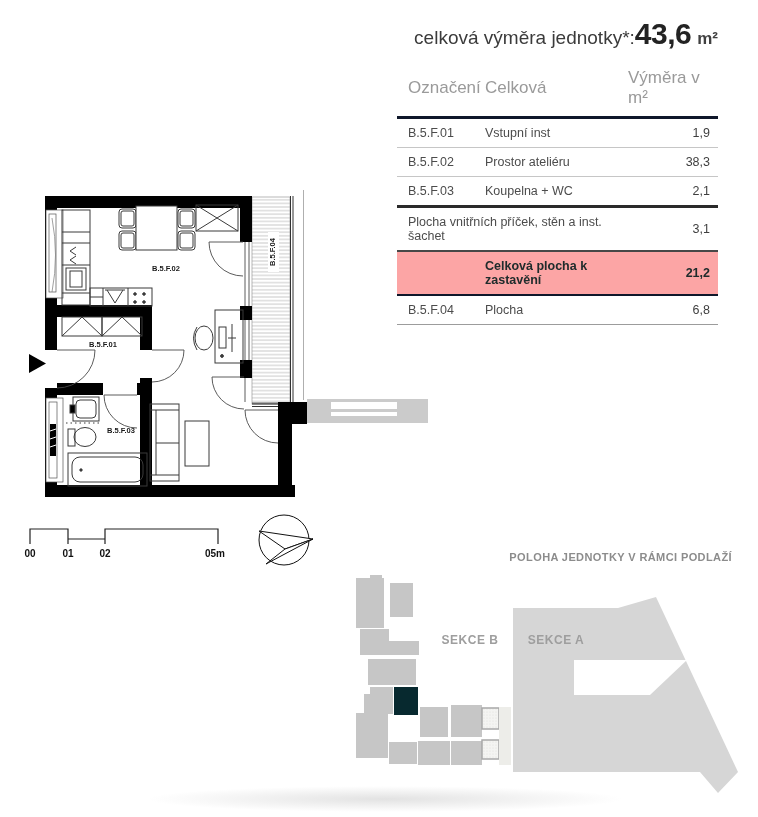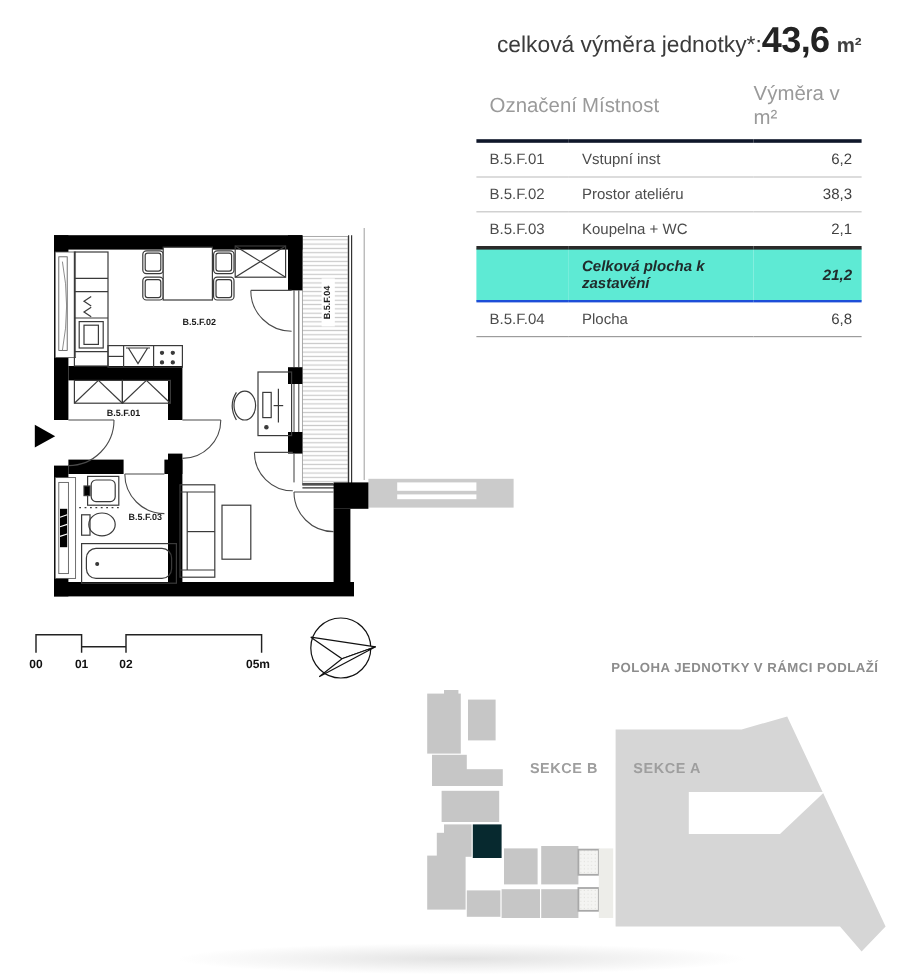--- a/index.html
+++ b/index.html
@@ -18,22 +18,22 @@
   table{border-collapse:collapse;width:321px;table-layout:fixed;}
   col.c1{width:77px;} col.c2{width:154px;} col.c3{width:90px;}
   th{font-weight:normal;color:#9a9a9a;font-size:17px;text-align:left;
      padding:6px 0 8px 11px;border-bottom:3px solid #0f172a;}
   th.num{padding-right:8px;padding-left:0;}
   td{font-size:12.5px;color:#4c4c4c;padding:7px 0 7px 11px;
      border-bottom:1px solid #c6c6c6;}
   td.num{text-align:right;padding-right:8px;padding-left:0;color:#3f3f3f;}
   tr.row-thick td{border-bottom:3px solid #2a2a2a;}
   tr.row-span td{border-bottom:2px solid #474747;}
-  tr.row-total td{background:#5eead4;border-bottom:2px solid #1d4ed8;
-                  font-weight:bold;color:#202c2c;font-style:italic;}
+  tr.row-total td{background:#fca5a5;border-bottom:2px solid #0f172a;
+                  font-weight:bold;color:#202c2c;}
   tr:last-child td{border-bottom:1px solid #9c9c9c;}
 
   
   #plan-svg{left:20px;top:185px;}
   .wall{fill:#000;}
   .furn{fill:none;stroke:#3a3a3a;stroke-width:1;}
   .arc{fill:none;stroke:#4a4a4a;stroke-width:0.9;}
   .planlbl{font-size:7.5px;font-weight:bold;fill:#1a1a1a;}
   .scalelbl{font-size:10px;font-weight:bold;fill:#111;}
 
@@ -57,39 +57,43 @@
 <div id="area-table" class="abs">
   <table>
     <colgroup>
         <col class="c1">
         <col class="c2">
         <col class="c3">
       </colgroup>
     <thead>
       <tr>
         <th>Označení</th>
-        <th>Místnost</th>
+        <th>Celková</th>
         <th class="num">Výměra v m²</th>
       </tr>
     </thead>
     <tbody>
         <tr class="row-normal">
           <td>B.5.F.01</td>
           <td>Vstupní inst</td>
-          <td class="num">6,2</td>
+          <td class="num">1,9</td>
         </tr>
         <tr class="row-normal">
           <td>B.5.F.02</td>
           <td>Prostor ateliéru</td>
           <td class="num">38,3</td>
         </tr>
         <tr class="row-thick">
           <td>B.5.F.03</td>
           <td>Koupelna + WC</td>
           <td class="num">2,1</td>
+        </tr>
+        <tr class="row-span">
+          <td colspan="2">Plocha vnitřních příček, stěn a inst. šachet</td>
+          <td class="num">3,1</td>
         </tr>
         <tr class="row-total">
           <td></td>
           <td>Celková plocha k zastavění</td>
           <td class="num">21,2</td>
         </tr>
         <tr class="row-normal">
           <td>B.5.F.04</td>
           <td>Plocha</td>
           <td class="num">6,8</td>

